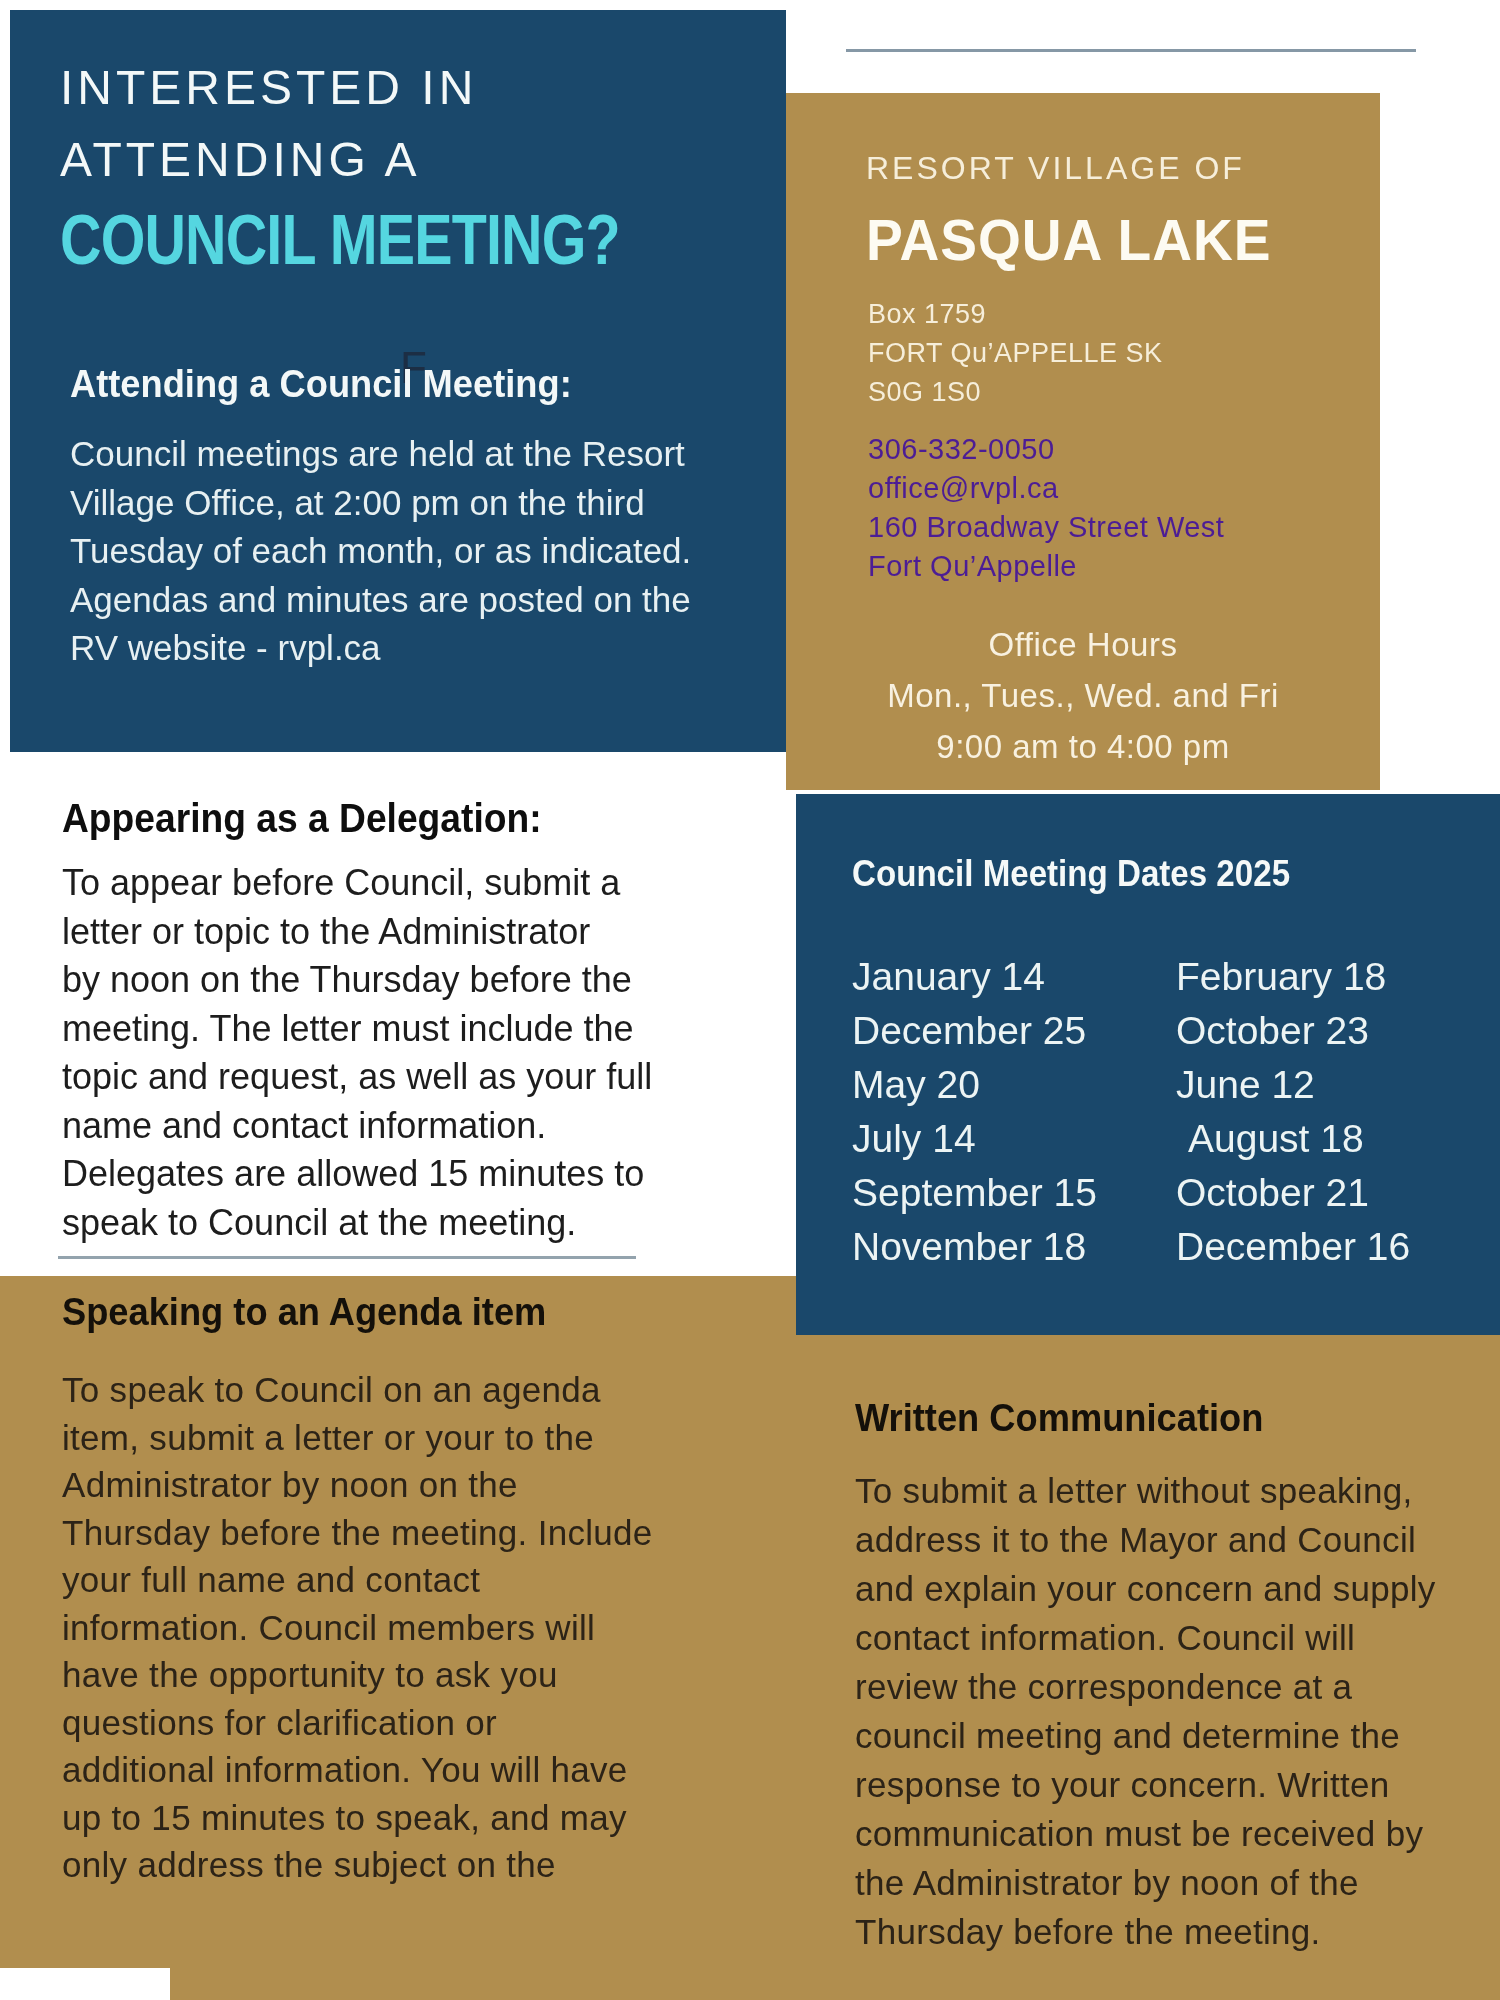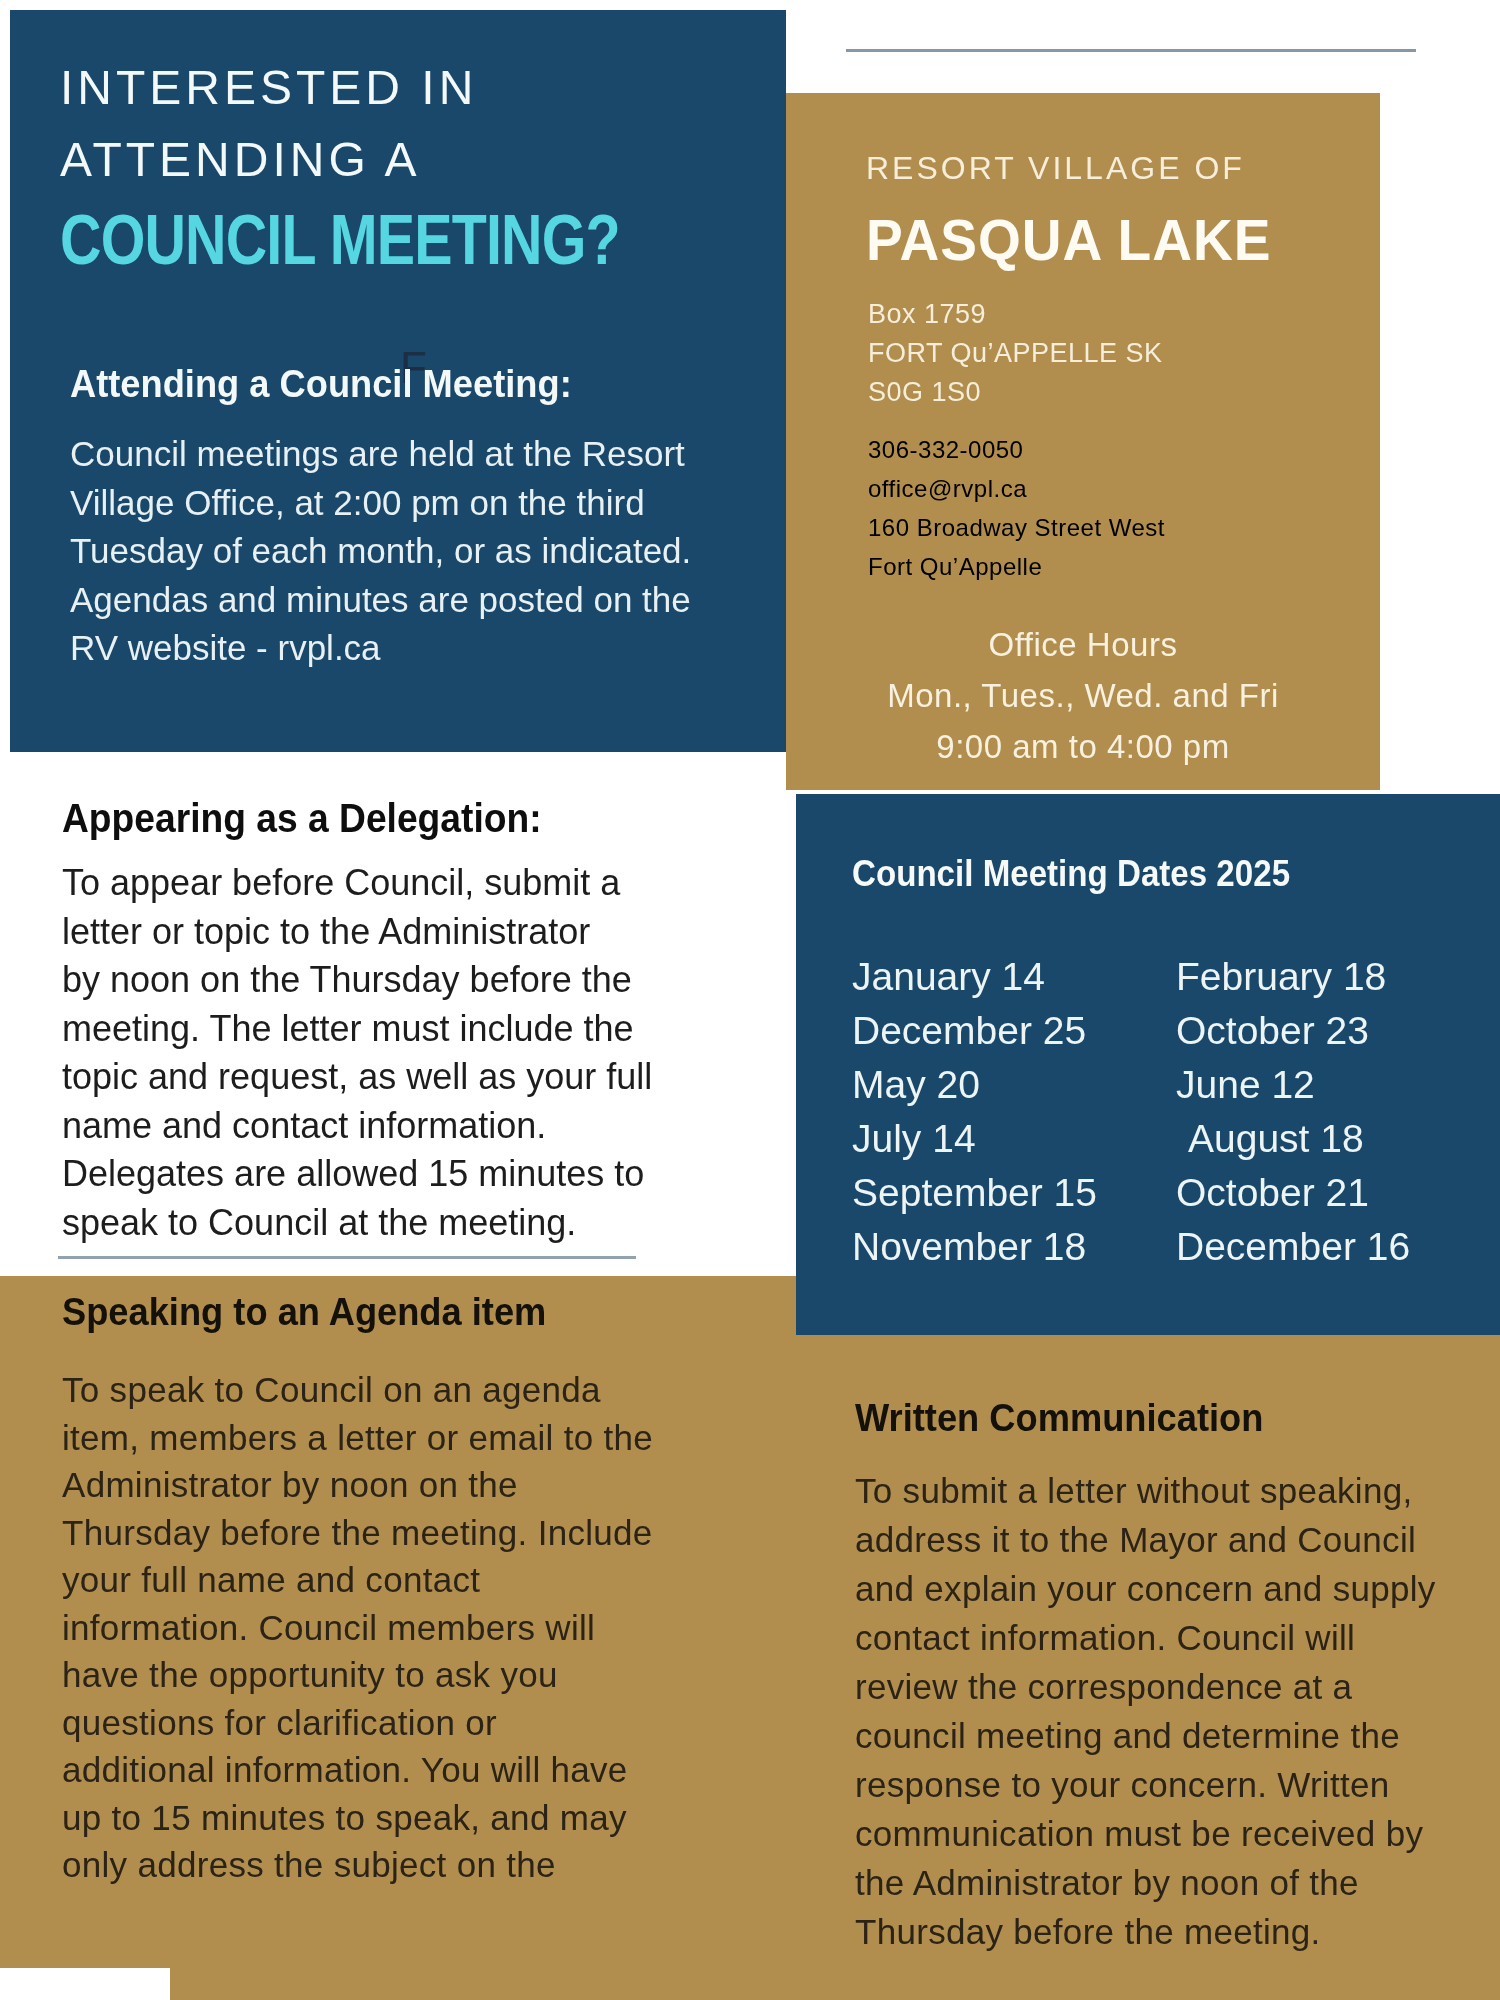--- a/index.html
+++ b/index.html
@@ -86,21 +86,21 @@
     transform:scaleX(0.95);transform-origin:left center;
     white-space:nowrap;
   }
   .addr{
     left:82px;top:202px;
     color:#f6eeda;font-size:27px;line-height:39px;
     letter-spacing:0.5px;white-space:nowrap;
   }
   .contact{
     left:82px;top:337px;
-    color:#000000;font-size:24px;line-height:39px;
+    color:#4c1d95;font-size:29px;line-height:39px;
     letter-spacing:0.5px;white-space:nowrap;
   }
   .hours{
     left:0;top:526px;width:594px;
     color:#f8f1e0;font-size:33px;line-height:51px;
     text-align:center;letter-spacing:0.5px;
   }
 
   
   .h-on-white{
@@ -230,21 +230,21 @@
     </div>
     <div class="date-row" style="top:426px">
       <span class="date-c1">November 18</span>
       <span class="date-c2">December 16</span>
     </div>
   </div>
 
   <div class="abs h-on-gold h-agenda">Speaking to an Agenda item</div>
   <div class="abs body-on-gold body-agenda">
     <div>To speak to Council on an agenda</div>
-    <div>item, members a letter or email to the</div>
+    <div>item, submit a letter or your to the</div>
     <div>Administrator by noon on the</div>
     <div>Thursday before the meeting.  Include</div>
     <div>your full name and contact</div>
     <div>information.  Council members will</div>
     <div>have the opportunity to ask you</div>
     <div>questions for clarification or</div>
     <div>additional information.  You will have</div>
     <div>up to 15 minutes to speak, and may</div>
     <div>only address the subject on the</div>
   </div>

